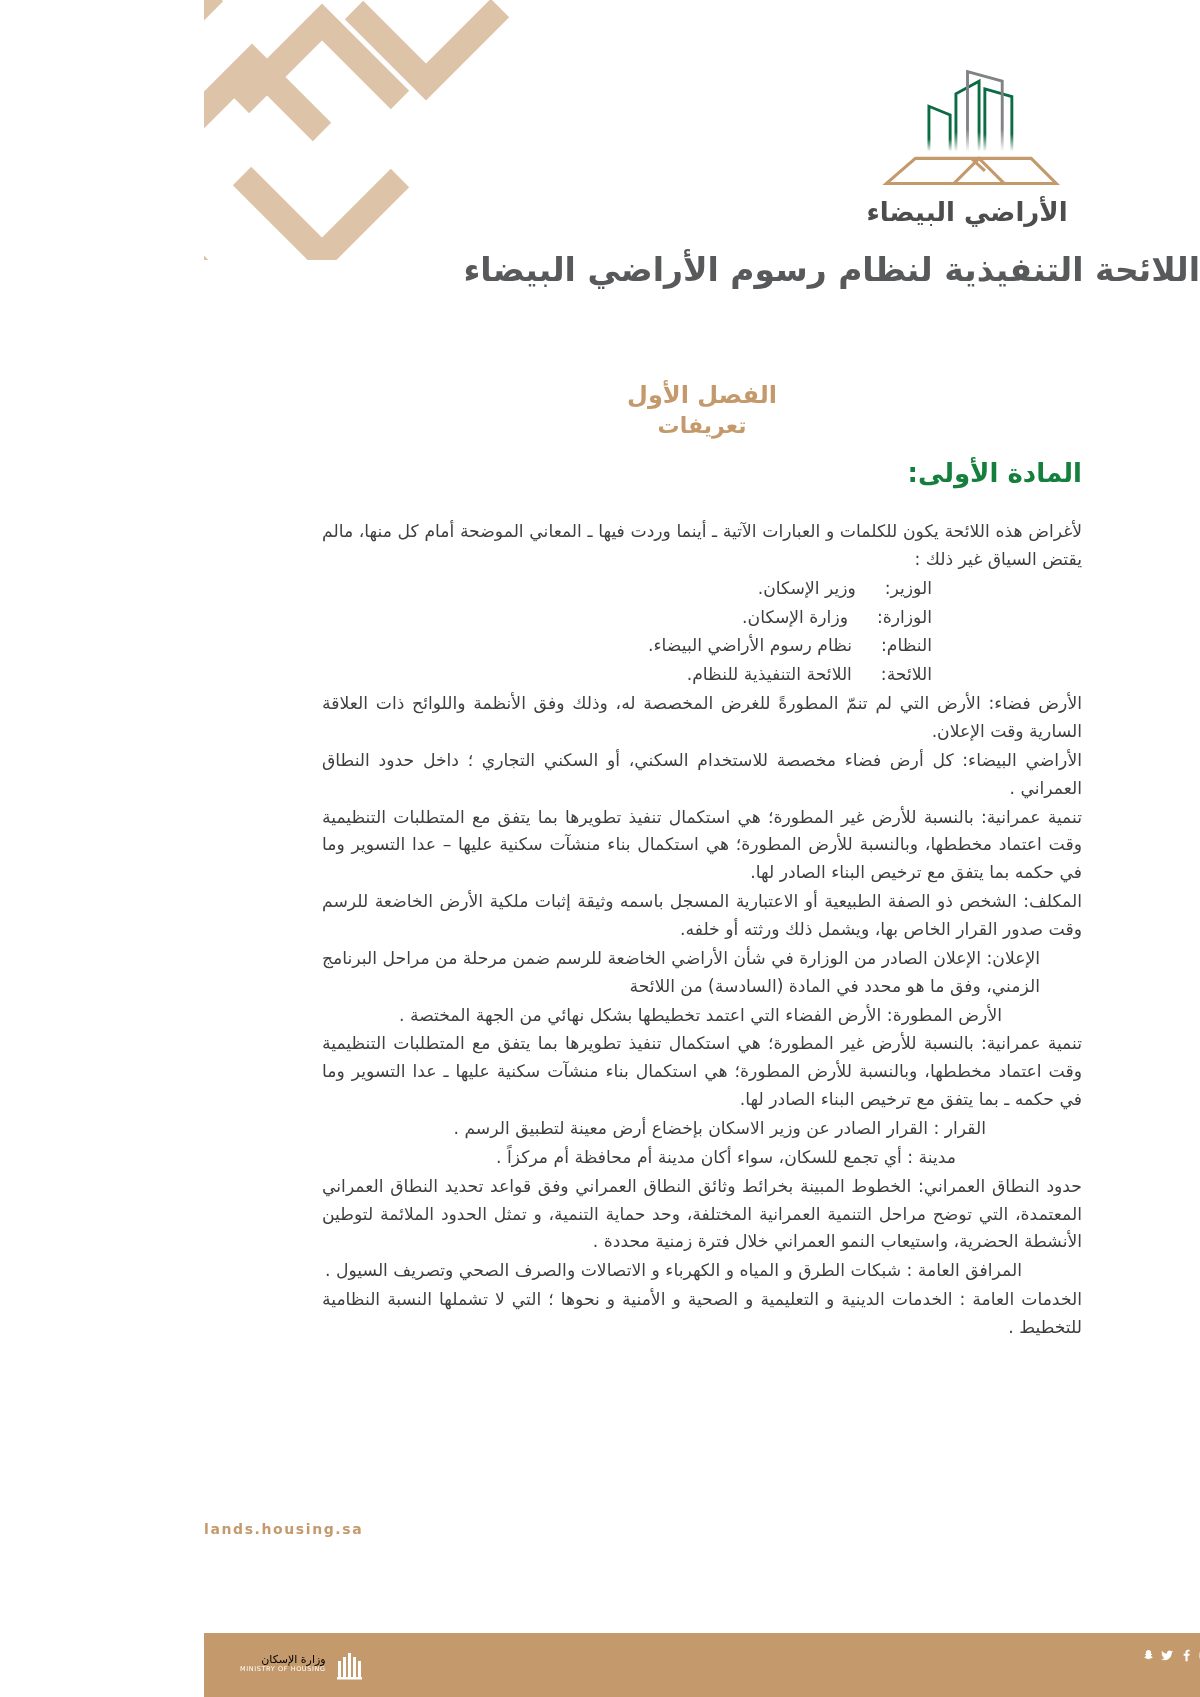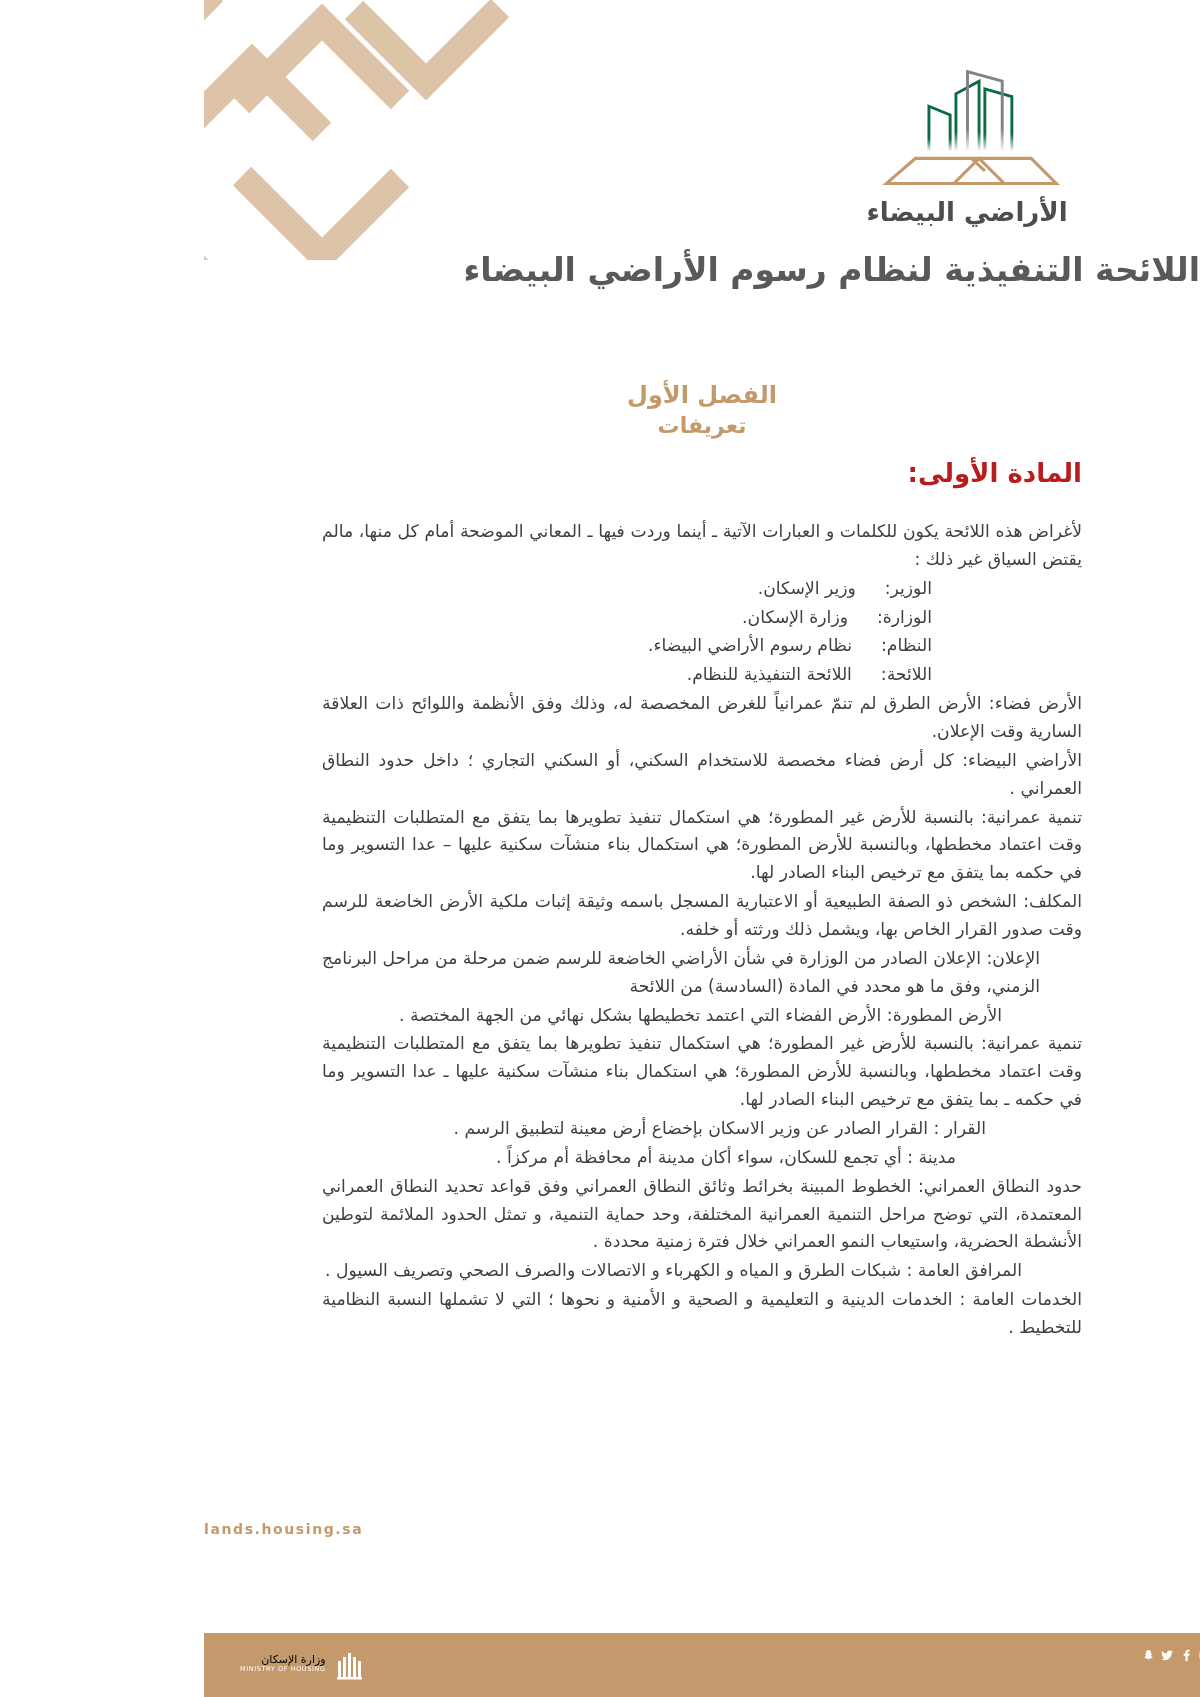--- a/index.html
+++ b/index.html
@@ -72,21 +72,21 @@
     color: #c49a6c;
     line-height: 1.35;
   }
 
   .article-heading {
     position: absolute;
     top: 458px;
     right: 118px;
     font-size: 26px;
     font-weight: bold;
-    color: #b91c1c;
+    color: #15803d;
     direction: rtl;
   }
 
   
   .body-text {
     position: absolute;
     top: 518px;
     right: 118px;
     left: 118px;
     direction: rtl;
@@ -252,21 +252,21 @@
       <span class="defterm">النظام:</span>
       <span class="gap"></span>
       <span>نظام رسوم الأراضي البيضاء.</span>
     </p>
     <p class="para p-right-pad-e">
       <span class="defterm">اللائحة:</span>
       <span class="gap"></span>
       <span>اللائحة التنفيذية للنظام.</span>
     </p>
 
-    <p class="para">الأرض فضاء:  الأرض الطرق لم تنمّ عمرانياً للغرض المخصصة له، وذلك وفق الأنظمة واللوائح ذات العلاقة السارية وقت الإعلان.</p>
+    <p class="para">الأرض فضاء:  الأرض التي لم تنمّ المطورةً للغرض المخصصة له، وذلك وفق الأنظمة واللوائح ذات العلاقة السارية وقت الإعلان.</p>
     <p class="para">الأراضي البيضاء: كل أرض فضاء مخصصة للاستخدام السكني، أو السكني التجاري ؛ داخل حدود النطاق العمراني .</p>
     <p class="para">تنمية عمرانية:  بالنسبة للأرض غير المطورة؛ هي استكمال تنفيذ تطويرها بما يتفق مع المتطلبات التنظيمية وقت اعتماد مخططها، وبالنسبة للأرض المطورة؛ هي استكمال بناء منشآت سكنية عليها – عدا التسوير وما في حكمه بما يتفق مع ترخيص البناء الصادر لها.</p>
     <p class="para">المكلف:  الشخص ذو الصفة الطبيعية أو الاعتبارية المسجل باسمه وثيقة إثبات ملكية الأرض الخاضعة للرسم وقت صدور القرار الخاص بها، ويشمل ذلك ورثته أو خلفه.</p>
     <p class="para p-right-pad-b">الإعلان:  الإعلان الصادر من الوزارة في شأن الأراضي الخاضعة للرسم ضمن مرحلة من مراحل البرنامج الزمني، وفق ما هو محدد في المادة (السادسة) من اللائحة</p>
     <p class="para p-right-pad-c">الأرض المطورة: الأرض الفضاء التي اعتمد تخطيطها بشكل نهائي من الجهة المختصة .</p>
     <p class="para">تنمية عمرانية: بالنسبة للأرض غير المطورة؛ هي استكمال تنفيذ تطويرها بما يتفق مع المتطلبات التنظيمية وقت اعتماد مخططها، وبالنسبة للأرض المطورة؛ هي استكمال بناء منشآت سكنية عليها ـ عدا التسوير وما في حكمه ـ بما يتفق مع ترخيص البناء الصادر لها.</p>
     <p class="para p-right-pad-g">القرار : القرار الصادر عن وزير الاسكان بإخضاع أرض معينة لتطبيق الرسم .</p>
     <p class="para p-right-pad-d">مدينة : أي تجمع للسكان، سواء أكان مدينة أم محافظة أم مركزاً .</p>
     <p class="para">حدود النطاق العمراني: الخطوط المبينة بخرائط وثائق النطاق العمراني وفق قواعد تحديد النطاق العمراني المعتمدة، التي توضح مراحل التنمية العمرانية المختلفة، وحد حماية التنمية، و تمثل الحدود الملائمة لتوطين الأنشطة الحضرية، واستيعاب النمو العمراني خلال فترة زمنية محددة .</p>
     <p class="para p-right-pad-f">المرافق العامة : شبكات الطرق و المياه و الكهرباء و الاتصالات والصرف الصحي وتصريف السيول .</p>

